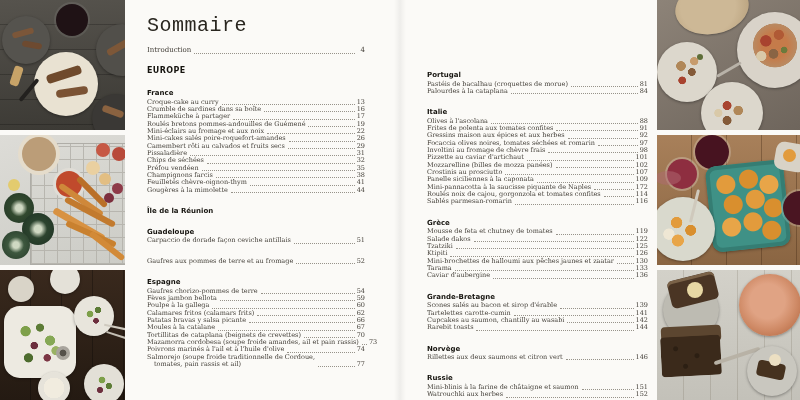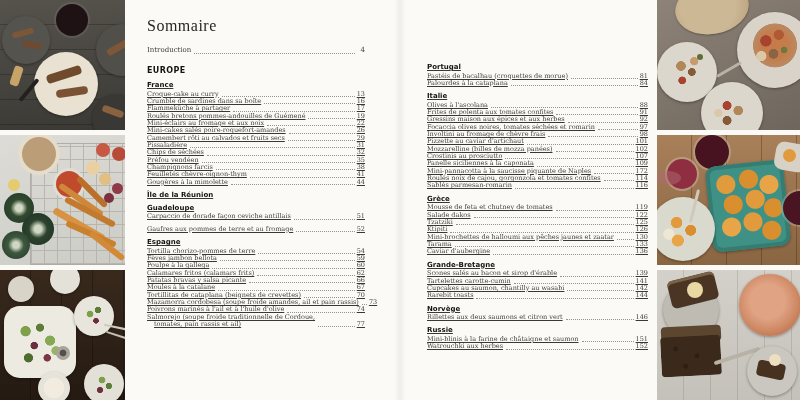--- a/index.html
+++ b/index.html
@@ -26,25 +26,25 @@
   #phR2{left:657px;top:135px;width:143px;height:130px;
     background:repeating-linear-gradient(90deg,rgba(0,0,0,0) 0 34px,rgba(60,35,15,.35) 34px 35px),
                linear-gradient(#a8805a,#8a6542);}
   #phR3{left:657px;top:270px;width:143px;height:130px;
     background:repeating-linear-gradient(90deg,rgba(0,0,0,0) 0 26px,rgba(90,80,60,.18) 26px 27px),
                linear-gradient(#d3d1c9,#c3c1b9);}
   
   .col{position:absolute;}
   #colL{left:147px;top:12px;width:218px;}
   #colR{left:427px;top:58px;width:221px;}
-  h1{margin:0 0 6px 0;font-family:Liberation Serif, serif;font-weight:normal;
-     font-size:16px;line-height:28px;letter-spacing:.5px;color:#29261f;}
+  h1{margin:0 0 6px 0;font-family:Liberation Mono, monospace;font-weight:normal;
+     font-size:20px;line-height:28px;letter-spacing:.5px;color:#29261f;}
   h2.continent{margin:11px 0 0 0;font-family:"DejaVu Sans",sans-serif;font-weight:bold;
      font-size:8px;line-height:10px;letter-spacing:.4px;color:#16140f;}
-  .toc-section{margin-top:5px;text-decoration:underline;}
+  .toc-section{margin-top:13px;}
   h3.country{margin:0 0 1.5px 0;font-family:"DejaVu Sans",sans-serif;font-weight:bold;
      font-size:7px;line-height:8px;color:#16140f;}
   .toc-row{display:flex;align-items:flex-end;font-size:6.5px;line-height:7.35px;color:#413d36;}
   .toc-row.intro{font-size:7px;line-height:9px;margin-top:2px;}
   .toc-label{white-space:nowrap;}
   .toc-label .l2{display:block;padding-left:7px;white-space:nowrap;}
   .leader{flex:1;min-width:5px;border-bottom:1px dotted #97938a;margin:0 2px 1px 3px;}
   .toc-page{min-width:8px;text-align:right;}
 </style>
 </head>
@@ -258,21 +258,21 @@
                 <span class="toc-page">52</span>
               </div>
             </div>
         </section>
 
         <section class="toc-section">
           <h3 class="country">Espagne</h3>
           <div>
 
               <div class="toc-row">
-                <span class="toc-label"><span>Tortilla chorizo-pommes de terre</span><span class="l2"></span></span>
+                <span class="toc-label"><span>Gaufres chorizo-pommes de terre</span><span class="l2"></span></span>
                 <span class="leader"></span>
                 <span class="toc-page">54</span>
               </div>
 
               <div class="toc-row">
                 <span class="toc-label"><span>Fèves jambon bellota</span><span class="l2"></span></span>
                 <span class="leader"></span>
                 <span class="toc-page">59</span>
               </div>
 

